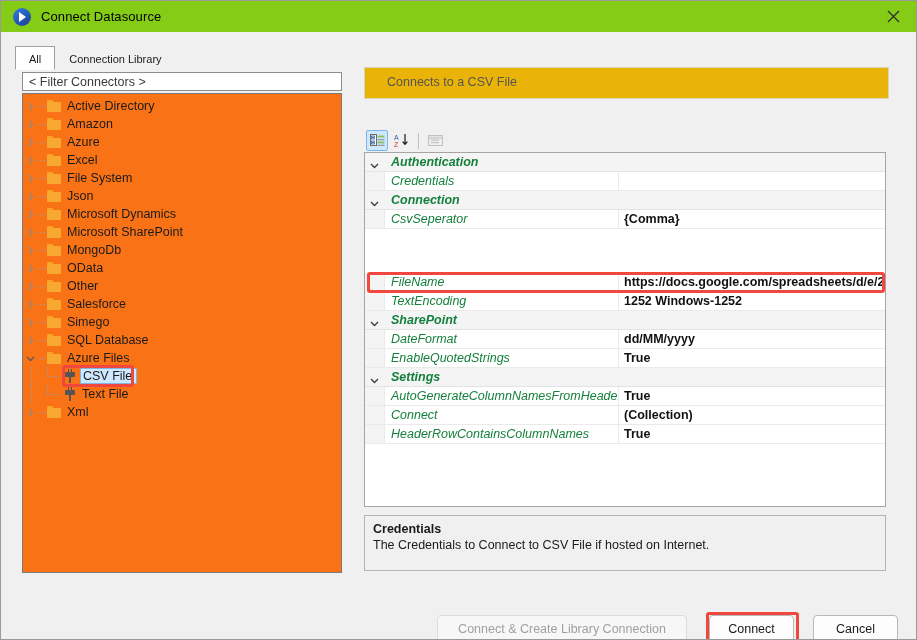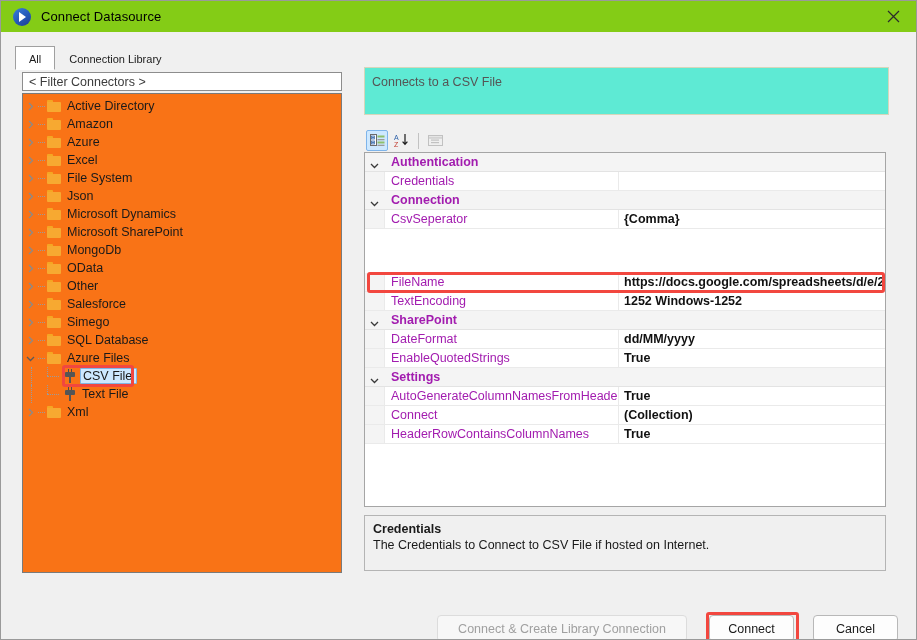--- a/index.html
+++ b/index.html
@@ -245,27 +245,27 @@
     margin-left: -2px;
     line-height: 14px;
     border-radius: 1px;
   }
 
   
   .info-banner {
     position: absolute;
     left: 363px; top: 35px;
     width: 525px;
-    height: 48px;
-    background: #5eead4;
+    height: 32px;
+    background: #eab308;
     border: 1px solid #d6d6bb;
     box-sizing: border-box;
     font-size: 12.5px;
     color: #555555;
-    padding: 7px 0 0 7px;
+    padding: 7px 0 0 22px;
   }
   .pg-toolbar {
     position: absolute;
     left: 365px; top: 97px;
     width: 523px;
     height: 23px;
     display: flex;
     align-items: center;
   }
   .tbtn {
@@ -325,26 +325,27 @@
   }
   .prow.cat .gutter { border-right: none; }
   .prow .chev {
     position: absolute;
     left: 5px; top: 6px;
   }
   .prow .pname {
     flex: 0 0 234px;
     padding-left: 6px;
     box-sizing: border-box;
-    color: #a21caf;
+    color: #15803d;
     overflow: hidden;
     white-space: nowrap;
     border-right: 1px solid #eaeaea;
     height: 100%;
     line-height: 18px;
+    font-style: italic;
   }
   .prow.cat .pname {
     font-weight: bold;
     border-right: none;
     flex: 1 1 auto;
   }
   .prow .pval {
     flex: 1 1 auto;
     padding-left: 5px;
     box-sizing: border-box;

